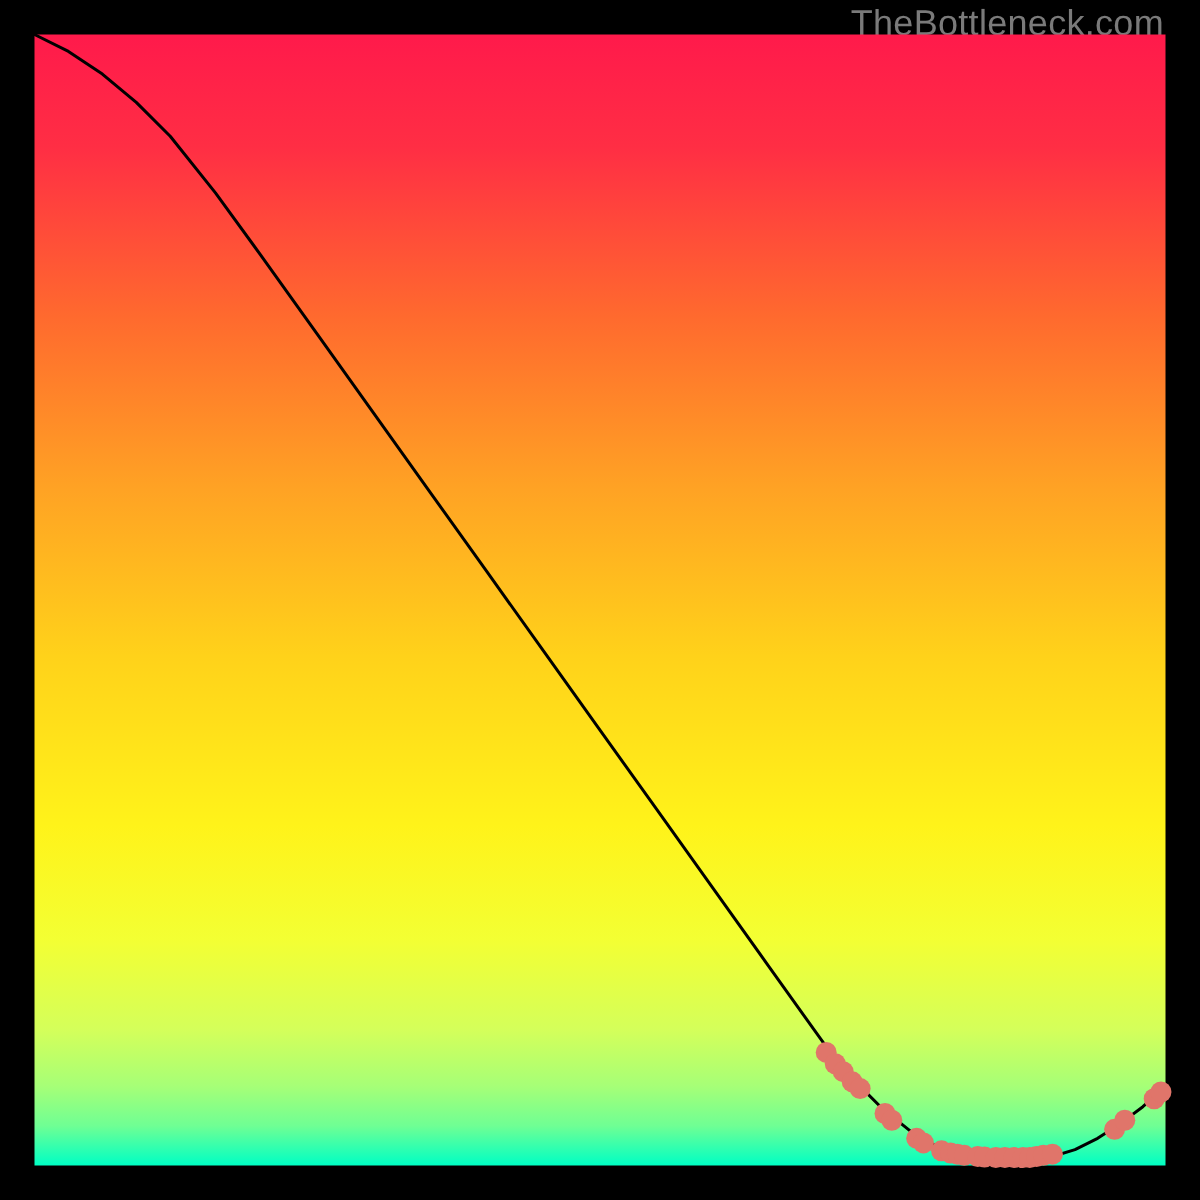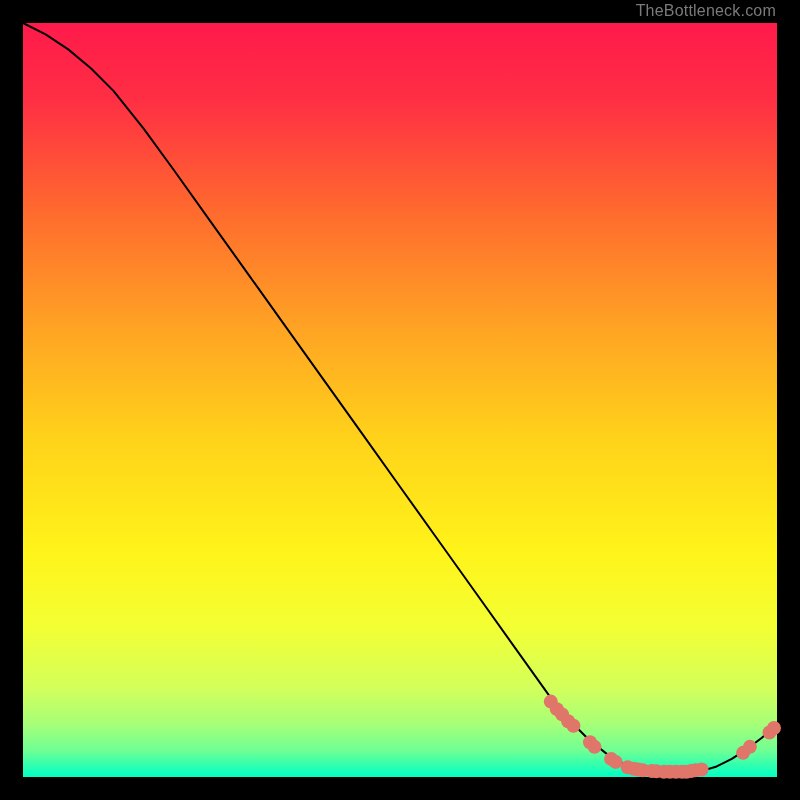--- a/index.html
+++ b/index.html
@@ -23,21 +23,21 @@
     top: 23px;
     width: 754px;
     height: 754px;
     
   }
   .watermark {
     position: absolute;
     top: 2px;
     right: 24px;
     color: #7a7a7a;
-    font-size: 16px;
+    font-size: 24px;
     letter-spacing: 0.2px;
     user-select: none;
   }
   svg.curve {
     position: absolute;
     left: 0;
     top: 0;
     width: 754px;
     height: 754px;
     overflow: visible;

